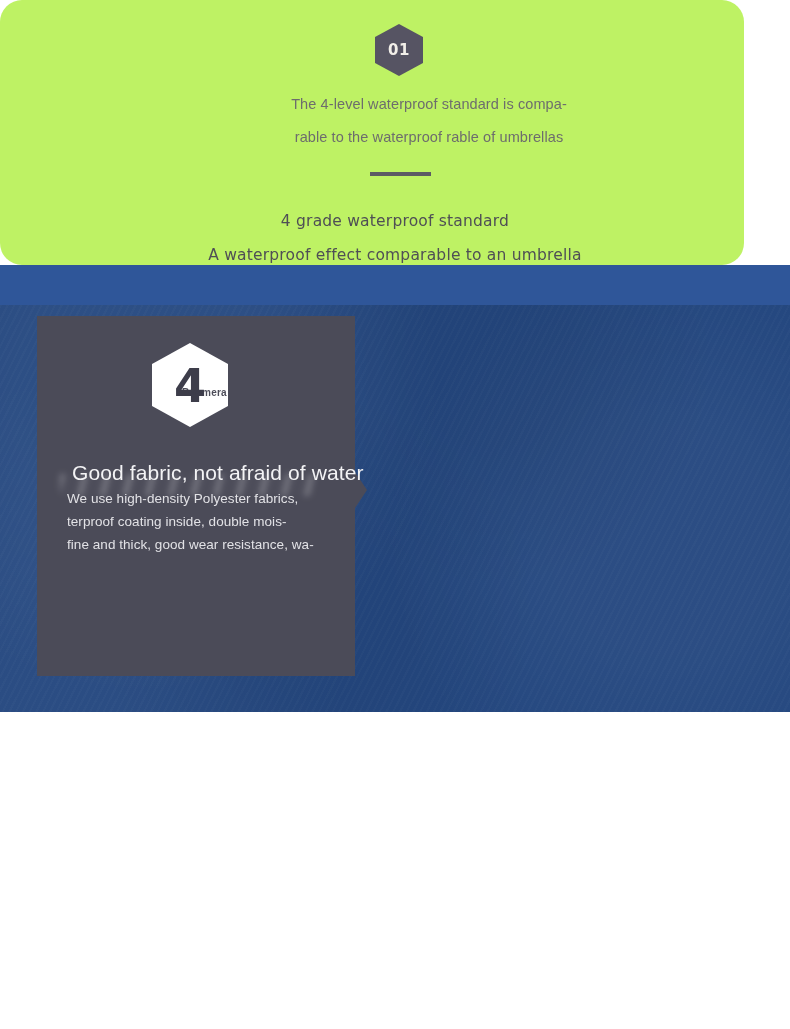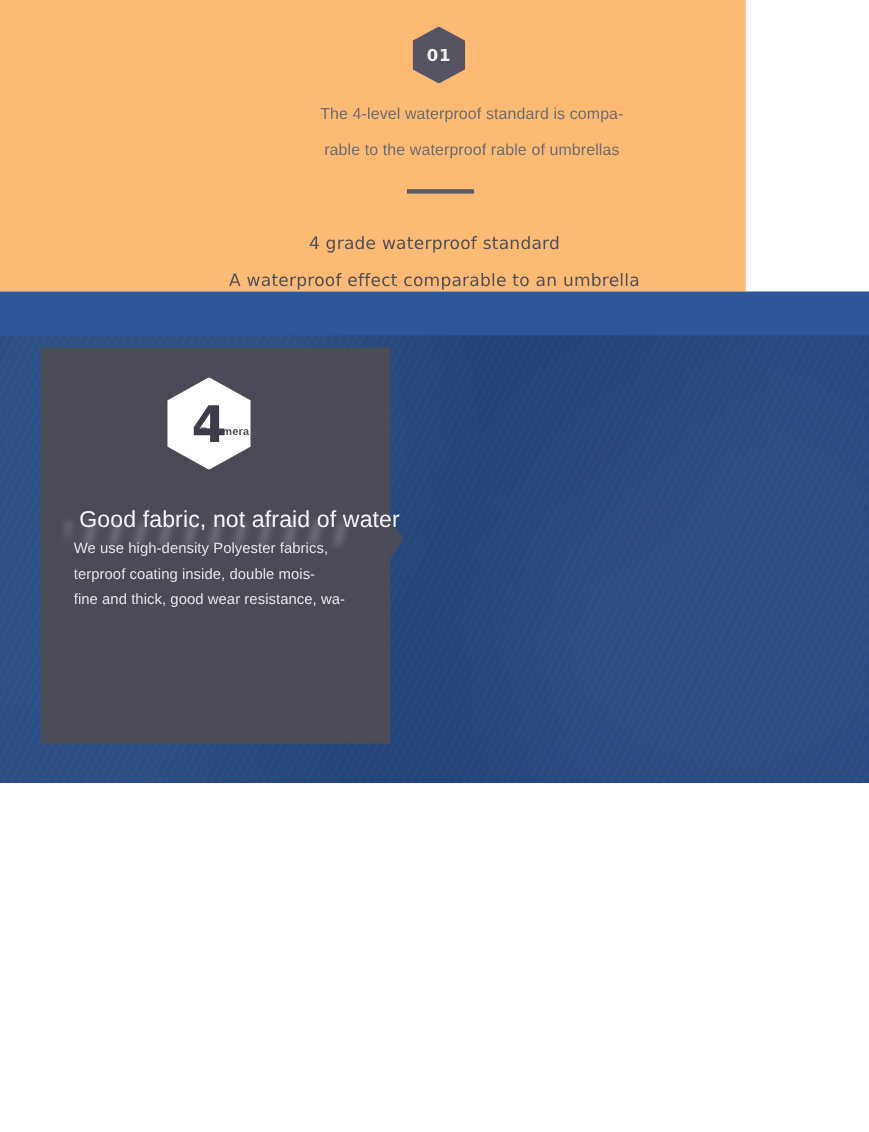--- a/index.html
+++ b/index.html
@@ -7,21 +7,21 @@
   body{
     width:790px;height:1029px;
     background:#ffffff;
     font-family:"Liberation Sans","DejaVu Sans",sans-serif;
     overflow:hidden;
     position:relative;
   }
   .page{position:relative;width:790px;height:1029px;overflow:hidden;}
 
   
-  .sec-intro{position:absolute;left:0;top:0;width:678px;height:265px;background:#fdba74;}
+  .sec-intro{position:absolute;left:0;top:0;width:744px;height:265px;background:#bef264;border-radius:22px;}
 
   .hex-badge{
     position:absolute;left:375px;top:24px;width:48px;height:52px;
     background:#565463;
     clip-path:polygon(50% 0%,100% 25%,100% 75%,50% 100%,0% 75%,0% 25%);
     display:flex;align-items:center;justify-content:center;
   }
   .hex-badge span{
     color:#f2efe9;font-size:15px;font-weight:bold;letter-spacing:.5px;
     font-family:"DejaVu Sans",sans-serif;

